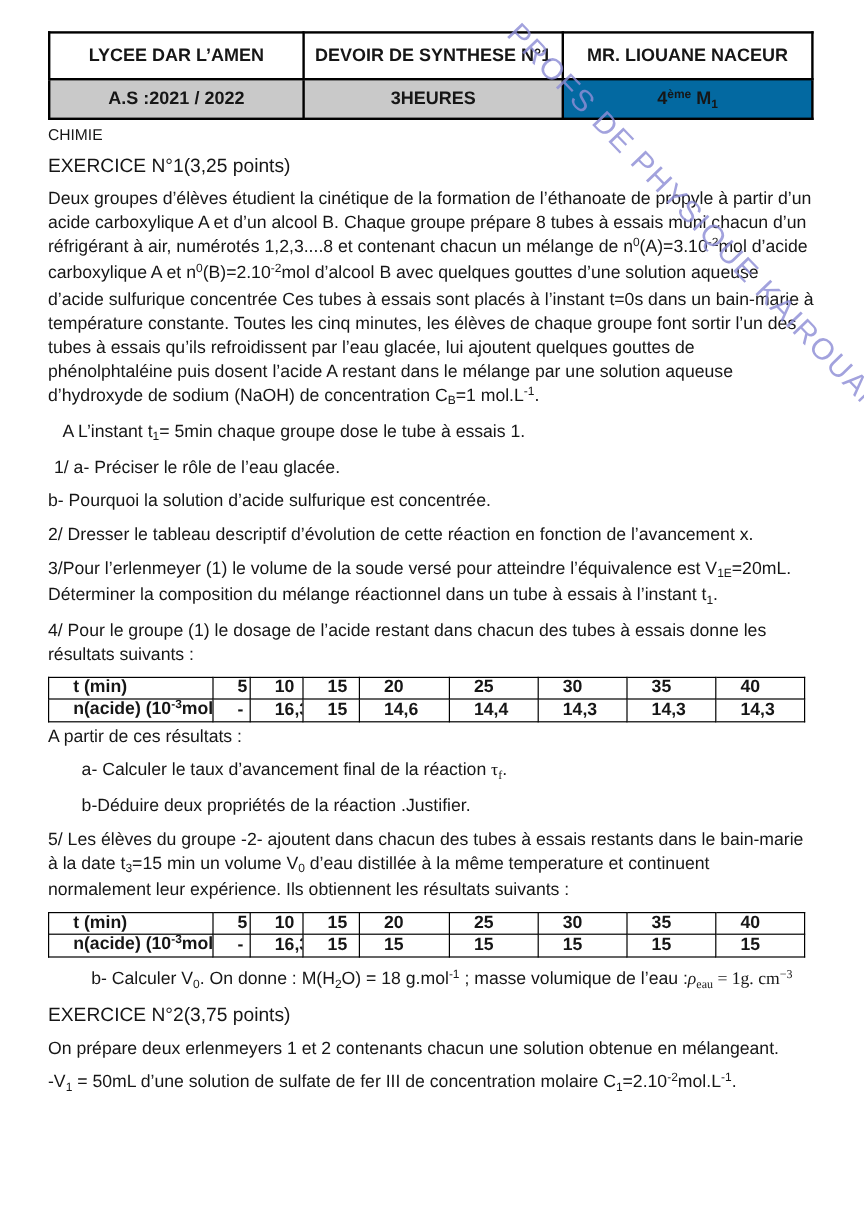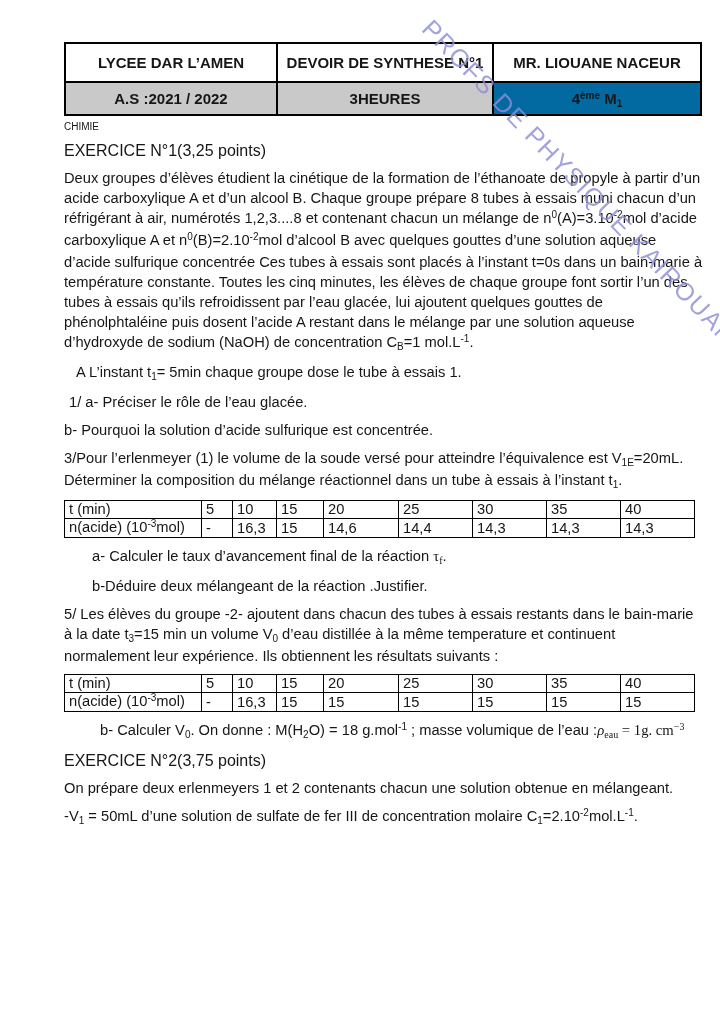--- a/index.html
+++ b/index.html
@@ -1,46 +1,46 @@
 <!DOCTYPE html>
 <html><head>
 <meta charset="utf-8">
 <style>
   html,body { margin:0; padding:0; background:#ffffff; }
   .page {
     position:relative; width:720px; height:1017px; overflow:hidden;
     background:#ffffff; color:#161616;
     font-family:"Liberation Sans", sans-serif; font-size:14.7px;
   }
-  .content { position:absolute; left:40px; top:42px; width:640px;margin-left:24px; }
+  .content { position:absolute; left:40px; top:26px; width:640px; }
 
   
   .header-table { border-collapse:collapse; table-layout:fixed; width:636px; }
   .header-table td {
     border:2px solid #000; text-align:center; vertical-align:middle;
     font-weight:bold; font-size:15px; padding:0;
   }
   .header-table tr.r1 td { height:37px; }
   .header-table tr.r2 td { height:31px;text-align:center; }
 
-  .subject-label { margin-top:5px; font-size:10px; }
+  .subject-label { margin-top:5px; font-size:13px; }
   .ex-title { margin-top:10px; font-family:Liberation Sans, sans-serif; font-size:16px; }
 
   .para { margin-top:8px; line-height:20px; }
   .ti-a { text-indent:12px; }   
   .ti-b { text-indent:5px; }    
   .ti-c { text-indent:28px; }   
   .ti-d { text-indent:36px; }   
   .tight { margin-top:2px; }
 
   
   .data-table { border-collapse:collapse; table-layout:fixed; width:630px; margin-top:8px; }
   .data-table td {
-    border:1.6px solid #000; padding:0 4px; height:17px; line-height:17px;
-    font-size:14.7px; white-space:nowrap; overflow:hidden; text-align:left;
+    border:1.6px solid #000; padding:0 20px; height:17px; line-height:17px;
+    font-size:14.7px; white-space:nowrap; overflow:hidden; text-align:left;font-weight:bold;
   }
 
   
   .m-sup    { font-size:10px; position:relative; top:-5px; }
   .m-sub    { font-size:10px; position:relative; top:3px; }
   .m-srf    { font-family:"Liberation Serif", serif; }
   .m-srfi   { font-family:"Liberation Serif", serif; font-style:italic; }
   .m-srfsub { font-family:"Liberation Serif", serif; font-size:10px; position:relative; top:3px; }
   .m-srfsup { font-family:"Liberation Serif", serif; font-size:10px; position:relative; top:-5px; }
 
@@ -82,21 +82,23 @@
 
     <div class="subject-label">CHIMIE</div>
 
     <div class="ex-title">EXERCICE N°1(3,25 points)</div>
 
     <div class="para"><span>Deux groupes d’élèves étudient la cinétique de la formation de l’éthanoate de propyle à partir d’un acide carboxylique A et d’un alcool B. Chaque groupe prépare 8 tubes à essais muni chacun d’un réfrigérant à air, numérotés 1,2,3....8 et contenant chacun un mélange de n</span><span class="m-sup">0</span><span>(A)=3.10</span><span class="m-sup">-2</span><span>mol d’acide carboxylique A et n</span><span class="m-sup">0</span><span>(B)=2.10</span><span class="m-sup">-2</span><span>mol d’alcool B avec quelques gouttes d’une solution aqueuse d’acide sulfurique concentrée Ces tubes à essais sont placés à l’instant t=0s dans un bain-marie à température constante. Toutes les cinq minutes, les élèves de chaque groupe font sortir l’un des tubes à essais qu’ils refroidissent par l’eau glacée, lui ajoutent quelques gouttes de phénolphtaléine  puis dosent l’acide A restant dans le mélange par une solution aqueuse d’hydroxyde de sodium (NaOH) de concentration  C</span><span class="m-sub">B</span><span>=1 mol.L</span><span class="m-sup">-1</span><span>.</span></div>
 
     <div class="para ti-a"><span>A L’instant t</span><span class="m-sub">1</span><span>= 5min chaque groupe dose le tube à essais 1.</span></div>
     <div class="para ti-b"><span>1/ a- Préciser le rôle de l’eau glacée.</span></div>
     <div class="para"><span>b- Pourquoi la solution d’acide sulfurique est concentrée.</span></div>
+    <div class="para"><span>2/ Dresser le tableau descriptif d’évolution de cette réaction en fonction de l’avancement x.</span></div>
     <div class="para"><span>3/Pour l’erlenmeyer (1) le volume de la soude versé pour atteindre l’équivalence est V</span><span class="m-sub">1E</span><span>=20mL. Déterminer la composition du mélange réactionnel dans un tube à essais à l’instant t</span><span class="m-sub">1</span><span>.</span></div>
+    <div class="para"><span>4/ Pour le groupe (1) le dosage de l’acide restant dans chacun des tubes à essais donne les résultats suivants :</span></div>
 
     <table class="data-table">
       <colgroup>
         <col style="width:137px">
           <col style="width:31px">
           <col style="width:44px">
           <col style="width:47px">
         <col style="width:75px">
           <col style="width:74px">
           <col style="width:74px">
@@ -122,22 +124,23 @@
             <td><span>15</span></td>
             <td><span>14,6</span></td>
             <td><span>14,4</span></td>
             <td><span>14,3</span></td>
             <td><span>14,3</span></td>
             <td><span>14,3</span></td>
           </tr>
         </tbody>
     </table>
 
+    <div class="para tight"><span>A partir de ces résultats :</span></div>
     <div class="para ti-c"><span>a-  Calculer le taux d’avancement final de la réaction </span><span class="m-srf">τ</span><span class="m-srfsub">f</span><span>.</span></div>
-    <div class="para ti-c"><span>b-Déduire deux mélangeant de la réaction .Justifier.</span></div>
+    <div class="para ti-c"><span>b-Déduire deux propriétés de la réaction .Justifier.</span></div>
     <div class="para"><span>5/ Les élèves du groupe -2- ajoutent dans chacun des tubes à essais restants dans le bain-marie à la date t</span><span class="m-sub">3</span><span>=15 min un volume V</span><span class="m-sub">0</span><span> d’eau distillée à la même temperature et continuent normalement leur expérience. Ils obtiennent les résultats suivants :</span></div>
 
     <table class="data-table">
       <colgroup>
         <col style="width:137px">
           <col style="width:31px">
           <col style="width:44px">
           <col style="width:47px">
         <col style="width:75px">
           <col style="width:74px">

